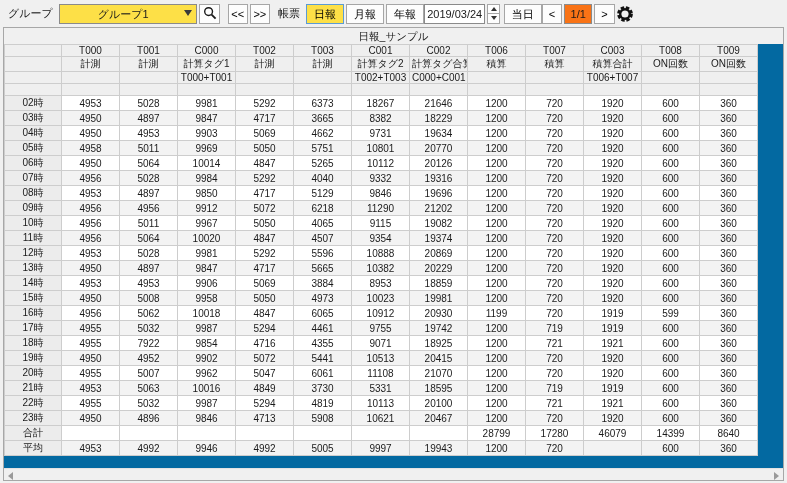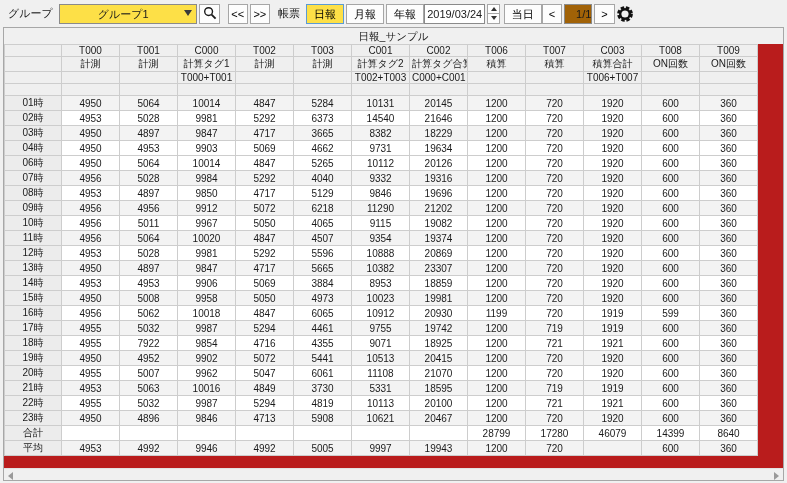--- a/index.html
+++ b/index.html
@@ -24,29 +24,29 @@
     font-size:11px; line-height:18px; text-align:center; }
   .spinner { display:flex; flex-direction:column; width:15px; height:20px; margin-right:4px; }
   .spin-btn { flex:1; background:#fdfdfd; border:1px solid #a6a6a6; position:relative; }
   .spin-btn + .spin-btn { border-top:none; }
   .tri-up, .tri-dn { position:absolute; left:50%; top:50%; width:0; height:0;
     transform:translate(-50%,-50%); }
   .tri-up { border-left:3px solid transparent; border-right:3px solid transparent;
     border-bottom:4px solid #333; }
   .tri-dn { border-left:3px solid transparent; border-right:3px solid transparent;
     border-top:4px solid #333; }
-  .pagebox { width:34px; height:20px; background:#a16207; border:1px solid #8a8a8a;
-    font-size:11px; line-height:18px; text-align:right; }
+  .pagebox { width:34px; height:20px; background:#f97316; border:1px solid #8a8a8a;
+    font-size:11px; line-height:18px; text-align:center; }
   .gearbtn { margin-left:auto; width:26px; height:22px; background:transparent;
     border:none; display:flex; align-items:center; justify-content:center; }
   .gap4 { } .gap2 { margin-left:2px; } .gap8 { margin-left:8px; }
 
   
   .panel { position:absolute; left:3px; top:27px; width:781px; height:454px;
-    border:1px solid #a7a7a7; background:#b91c1c; overflow:hidden; }
+    border:1px solid #a7a7a7; background:#0369a1; overflow:hidden; }
   .title-row { height:16px; line-height:16px; text-align:center; font-size:10.5px;
     background:#f0f0f0; }
   table { border-collapse:collapse; table-layout:fixed; width:753px; font-size:10px; }
   th, td { border:1px solid #cdcdcd; height:12px; padding:0 2px; text-align:center;
     overflow:hidden; white-space:nowrap; font-weight:normal; }
   thead th { background:#efefef; }
   tbody th { background:#ececec; }
   tbody tr.alt td { background:#f3f3f3; }
   tbody tr.plain td { background:#ffffff; }
   table { border-right:1px solid #b8b8b8; border-bottom:1px solid #b8b8b8; }
@@ -177,43 +177,28 @@
           <th></th>
           <th></th>
           <th></th>
           <th></th>
           <th></th>
           <th></th>
           <th></th>
         </tr>
       </thead>
     <tbody>
-        <tr class="alt">
-          <th>01時</th>
-          <td>4950</td>
-          <td>5064</td>
-          <td>10014</td>
-          <td>4847</td>
-          <td>5284</td>
-          <td>10131</td>
-          <td>20145</td>
-          <td>1200</td>
-          <td>720</td>
-          <td>1920</td>
-          <td>600</td>
-          <td>360</td>
-        </tr>
         <tr class="plain">
           <th>02時</th>
           <td>4953</td>
           <td>5028</td>
           <td>9981</td>
           <td>5292</td>
           <td>6373</td>
-          <td>14540</td>
+          <td>18267</td>
           <td>21646</td>
           <td>1200</td>
           <td>720</td>
           <td>1920</td>
           <td>600</td>
           <td>360</td>
         </tr>
         <tr class="alt">
           <th>03時</th>
           <td>4950</td>
@@ -231,20 +216,35 @@
         </tr>
         <tr class="plain">
           <th>04時</th>
           <td>4950</td>
           <td>4953</td>
           <td>9903</td>
           <td>5069</td>
           <td>4662</td>
           <td>9731</td>
           <td>19634</td>
+          <td>1200</td>
+          <td>720</td>
+          <td>1920</td>
+          <td>600</td>
+          <td>360</td>
+        </tr>
+        <tr class="alt">
+          <th>05時</th>
+          <td>4958</td>
+          <td>5011</td>
+          <td>9969</td>
+          <td>5050</td>
+          <td>5751</td>
+          <td>10801</td>
+          <td>20770</td>
           <td>1200</td>
           <td>720</td>
           <td>1920</td>
           <td>600</td>
           <td>360</td>
         </tr>
         <tr class="plain">
           <th>06時</th>
           <td>4950</td>
           <td>5064</td>
@@ -350,21 +350,21 @@
           <td>360</td>
         </tr>
         <tr class="alt">
           <th>13時</th>
           <td>4950</td>
           <td>4897</td>
           <td>9847</td>
           <td>4717</td>
           <td>5665</td>
           <td>10382</td>
-          <td>23307</td>
+          <td>20229</td>
           <td>1200</td>
           <td>720</td>
           <td>1920</td>
           <td>600</td>
           <td>360</td>
         </tr>
         <tr class="plain">
           <th>14時</th>
           <td>4953</td>
           <td>4953</td>

